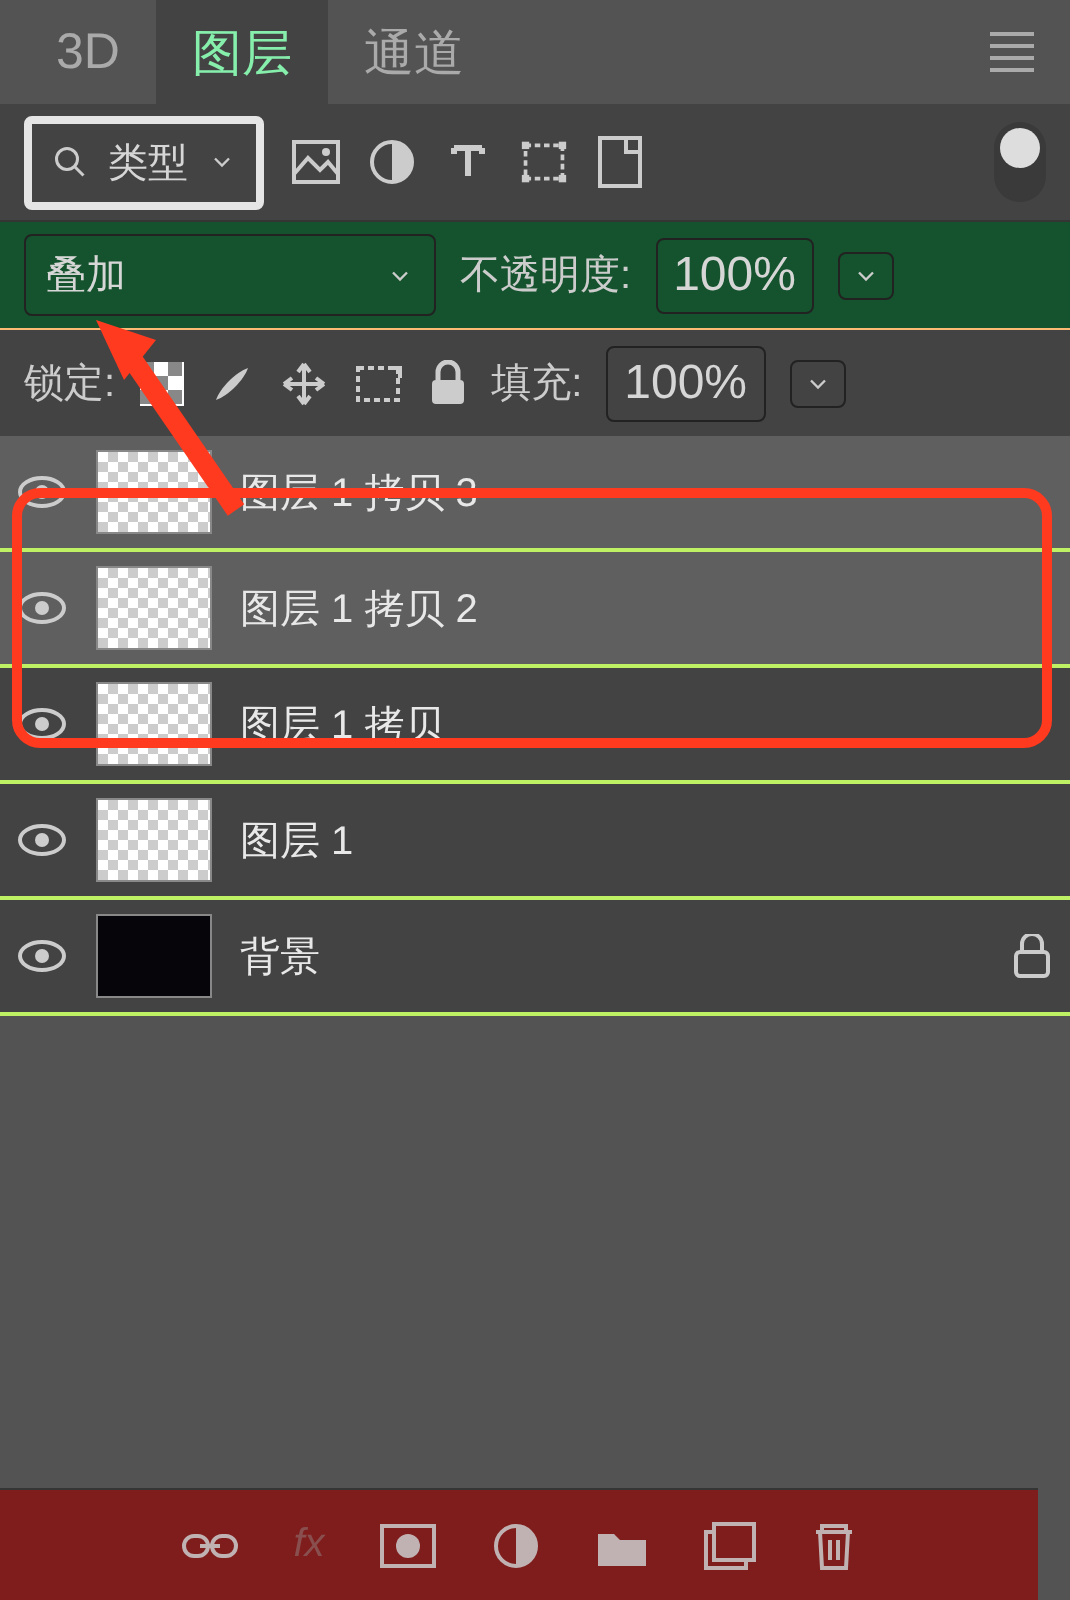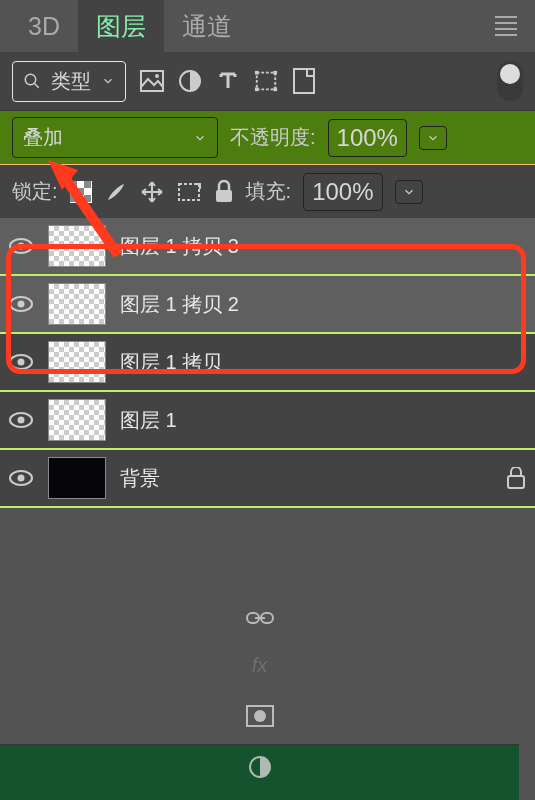--- a/index.html
+++ b/index.html
@@ -7,28 +7,28 @@
 
 .tabs { display: flex; align-items: center; height: 52px; background: #535353; padding: 0 10px; }
 .tab { padding: 0 18px; height: 52px; display: flex; align-items: center; font-size: 25px; color: #aaa; cursor: pointer; }
 .tab.active { background: #434343; color: #86efac; font-family: Liberation Serif, serif; }
 .tabs-spacer { flex: 1; }
 .menu-icon { padding: 8px; cursor: pointer; }
 .hlines { display: flex; flex-direction: column; gap: 4px; }
 .hlines span { width: 22px; height: 2px; background: #aaa; display: block; }
 
 .toolbar1 { display: flex; align-items: center; height: 58px; background: #434343; padding: 0 12px; gap: 14px; }
-.filter-dd { display: flex; align-items: center; background: #434343; border: 1px solid #e5e5e5; border-radius: 4px; padding: 6px 10px; gap: 10px; cursor: pointer; }
+.filter-dd { display: flex; align-items: center; background: #434343; border: 4px solid #e5e5e5; border-radius: 4px; padding: 6px 10px; gap: 10px; cursor: pointer; }
 .filter-dd .mag { width: 18px; height: 18px; }
 .chev { width: 14px; height: 14px; }
 .tb-icon { width: 24px; height: 24px; display: flex; align-items: center; justify-content: center; cursor: pointer; }
 .toggle-pill { width: 26px; height: 40px; background: #3a3a3a; border-radius: 13px; position: relative; }
 .toggle-pill::after { content: ""; width: 20px; height: 20px; background: #ddd; border-radius: 50%; position: absolute; top: 3px; left: 3px; }
 
-.toolbar2 { display: flex; align-items: center; height: 54px; background: #4d7c0f; padding: 0 12px; gap: 12px; border-top: 1px solid #353535; }
+.toolbar2 { display: flex; align-items: center; height: 54px; background: #14532d; padding: 0 12px; gap: 12px; border-top: 1px solid #353535; }
 .dd-blend { display: flex; align-items: center; justify-content: space-between; width: 206px; border: 1px solid #222; border-radius: 4px; padding: 6px 10px; cursor: pointer; font-size: 20px; }
 .lbl { font-size: 20px; color: #ccc; }
 .val-box { display: flex; align-items: center; border: 1px solid #222; border-radius: 4px; padding: 4px 8px; font-size: 24px; }
 .dd-mini { border: 1px solid #222; border-radius: 4px; padding: 4px 6px; cursor: pointer; }
 
 .toolbar3 { display: flex; align-items: center; height: 54px; background: #434343; padding: 0 12px; gap: 12px; border-top: 1px solid #fdba74; }
 .lock-icons { display: flex; gap: 12px; align-items: center; }
 
 .layers { background: #434343; }
 .layer-row { display: flex; align-items: center; height: 58px; border-bottom: 2px solid #bef264; padding: 0 8px; gap: 14px; }
@@ -44,21 +44,21 @@
   background-position: 0 0,0 5px,5px -5px,-5px 0;
   background-color: #fff;
 }
 .thumb.black { background: #05050a; }
 .layer-name { font-size: 20px; color: #e8e8e8; flex: 1; }
 .lock-ind { width: 20px; }
 
 .highlight-box { position: absolute; border: 5px solid #ff3a1f; border-radius: 14px; pointer-events: none; }
 .arrow-annotation { position: absolute; pointer-events: none; }
 
-.bottom-bar { position: absolute; bottom: 0; left: 0; right: 16px; height: 56px; background: #14532d; display: flex; align-items: center; justify-content: center; gap: 28px; border-top: 1px solid #353535; flex-direction: column; }
+.bottom-bar { position: absolute; bottom: 0; left: 0; right: 16px; height: 56px; background: #7f1d1d; display: flex; align-items: center; justify-content: center; gap: 28px; border-top: 1px solid #353535; }
 .bb-icon { cursor: pointer; opacity: 0.85; }
 .bb-icon.dim { opacity: 0.4; }
 
 svg { display: block; }
 </style>
 </head>
 <body>
 
 <div class="tabs">
   <div class="tab">3D</div>

